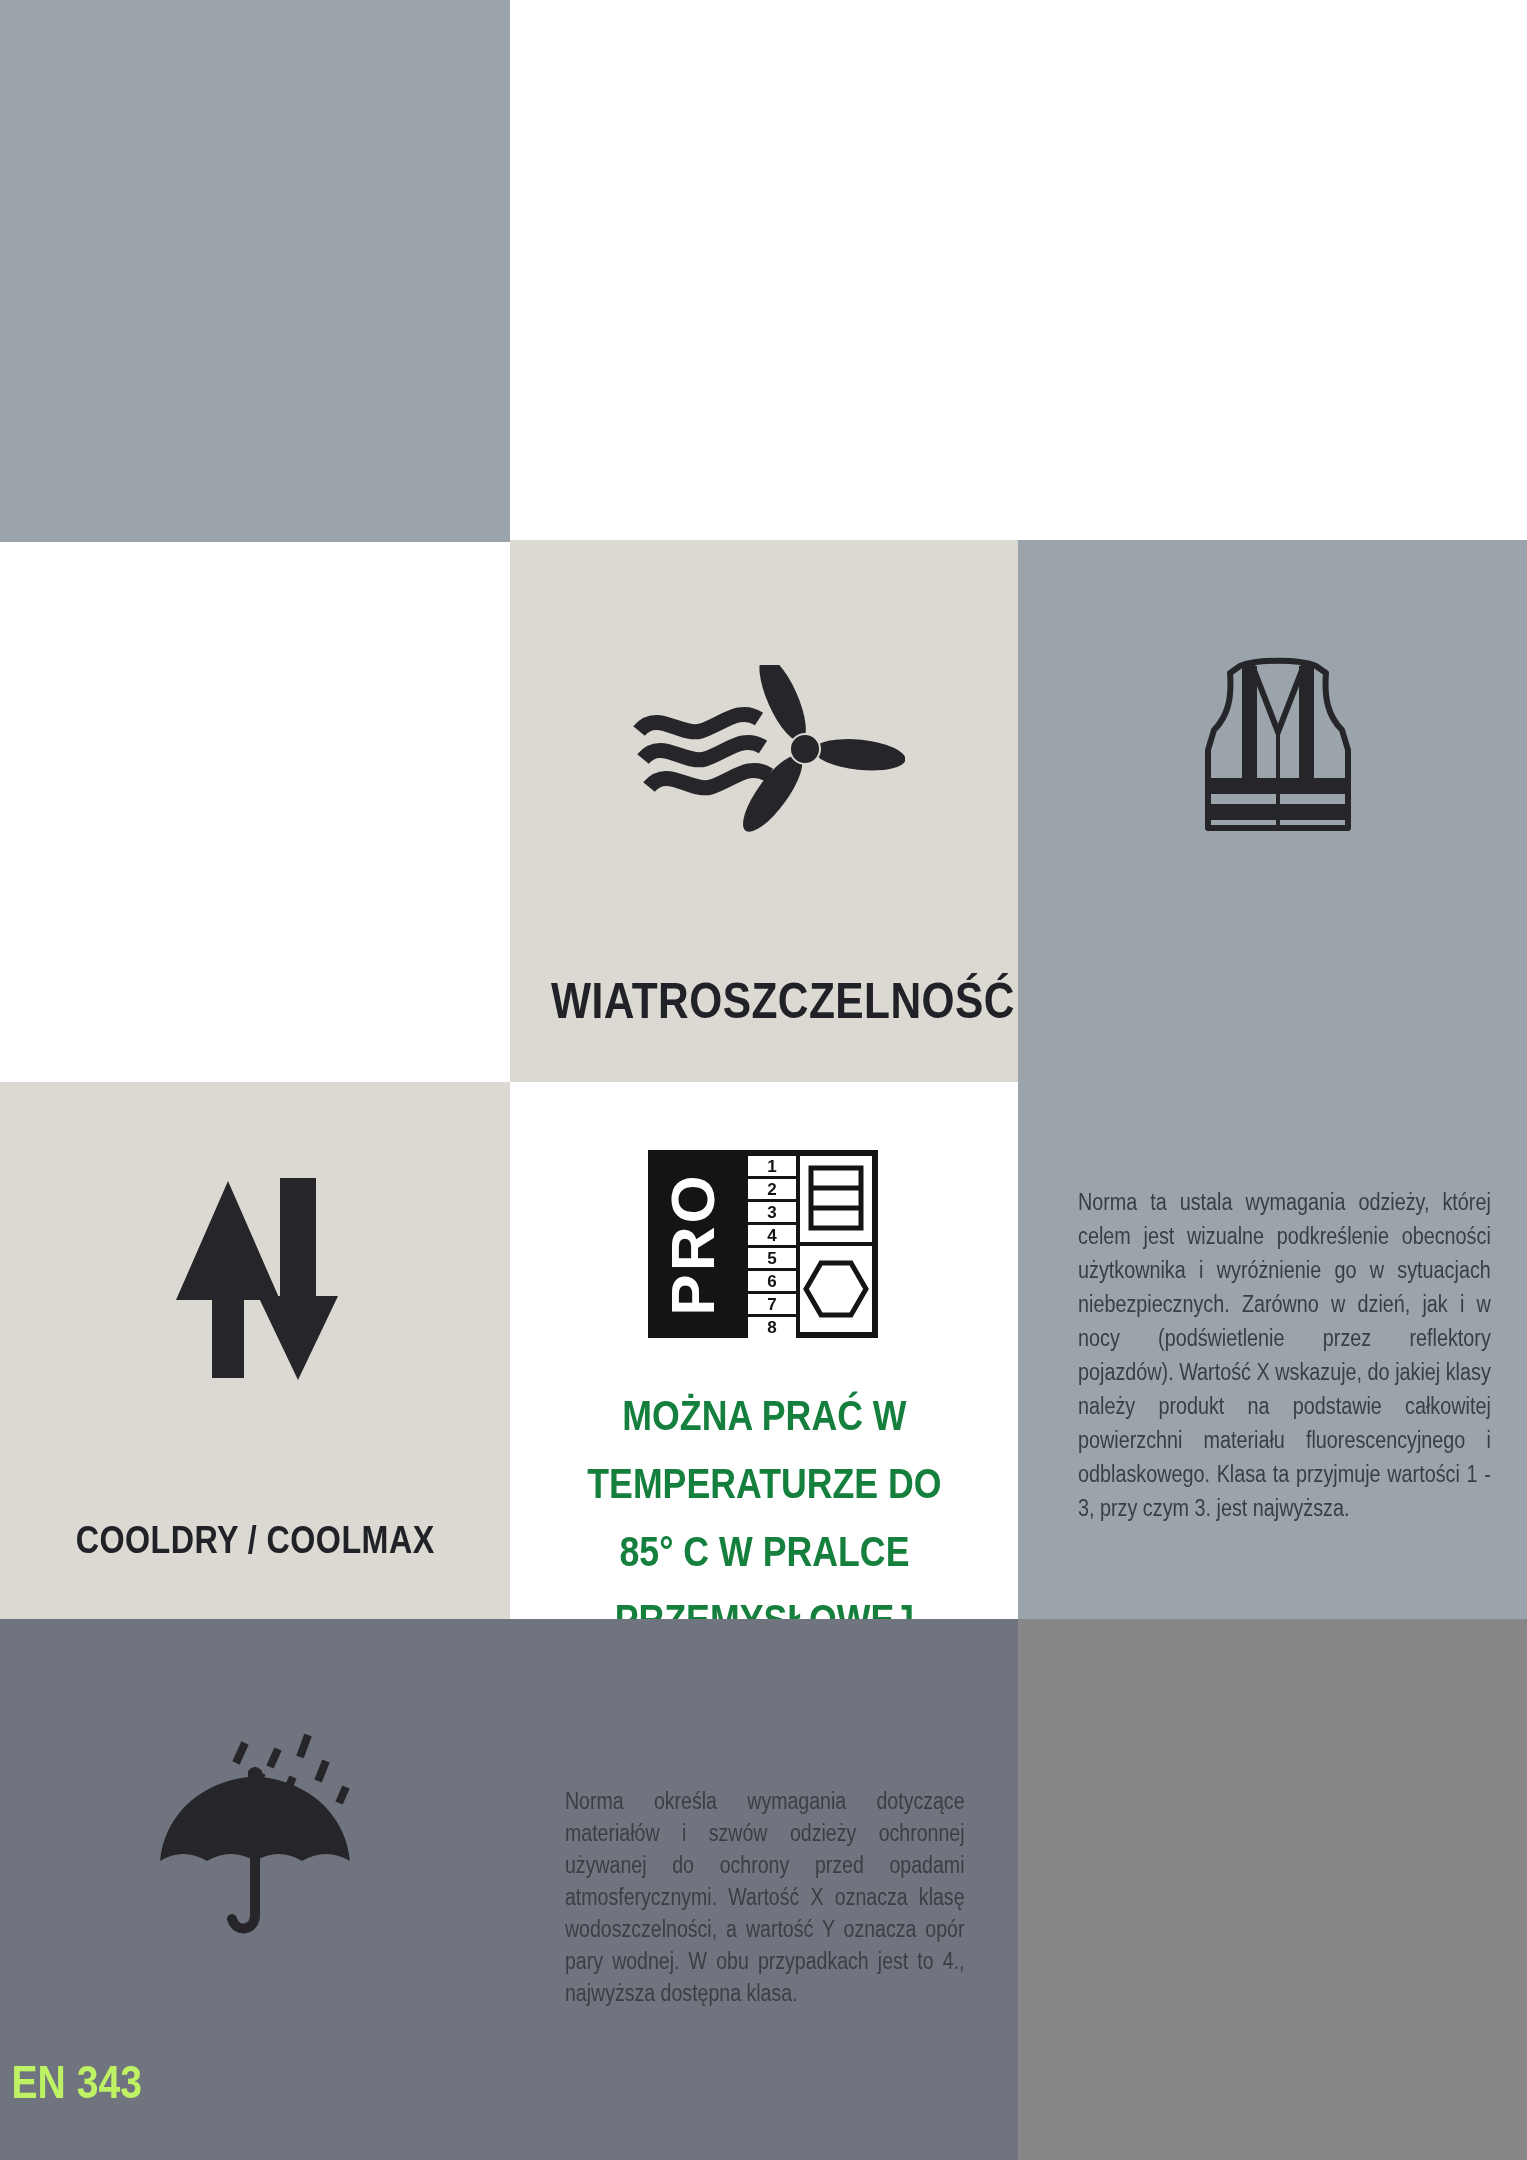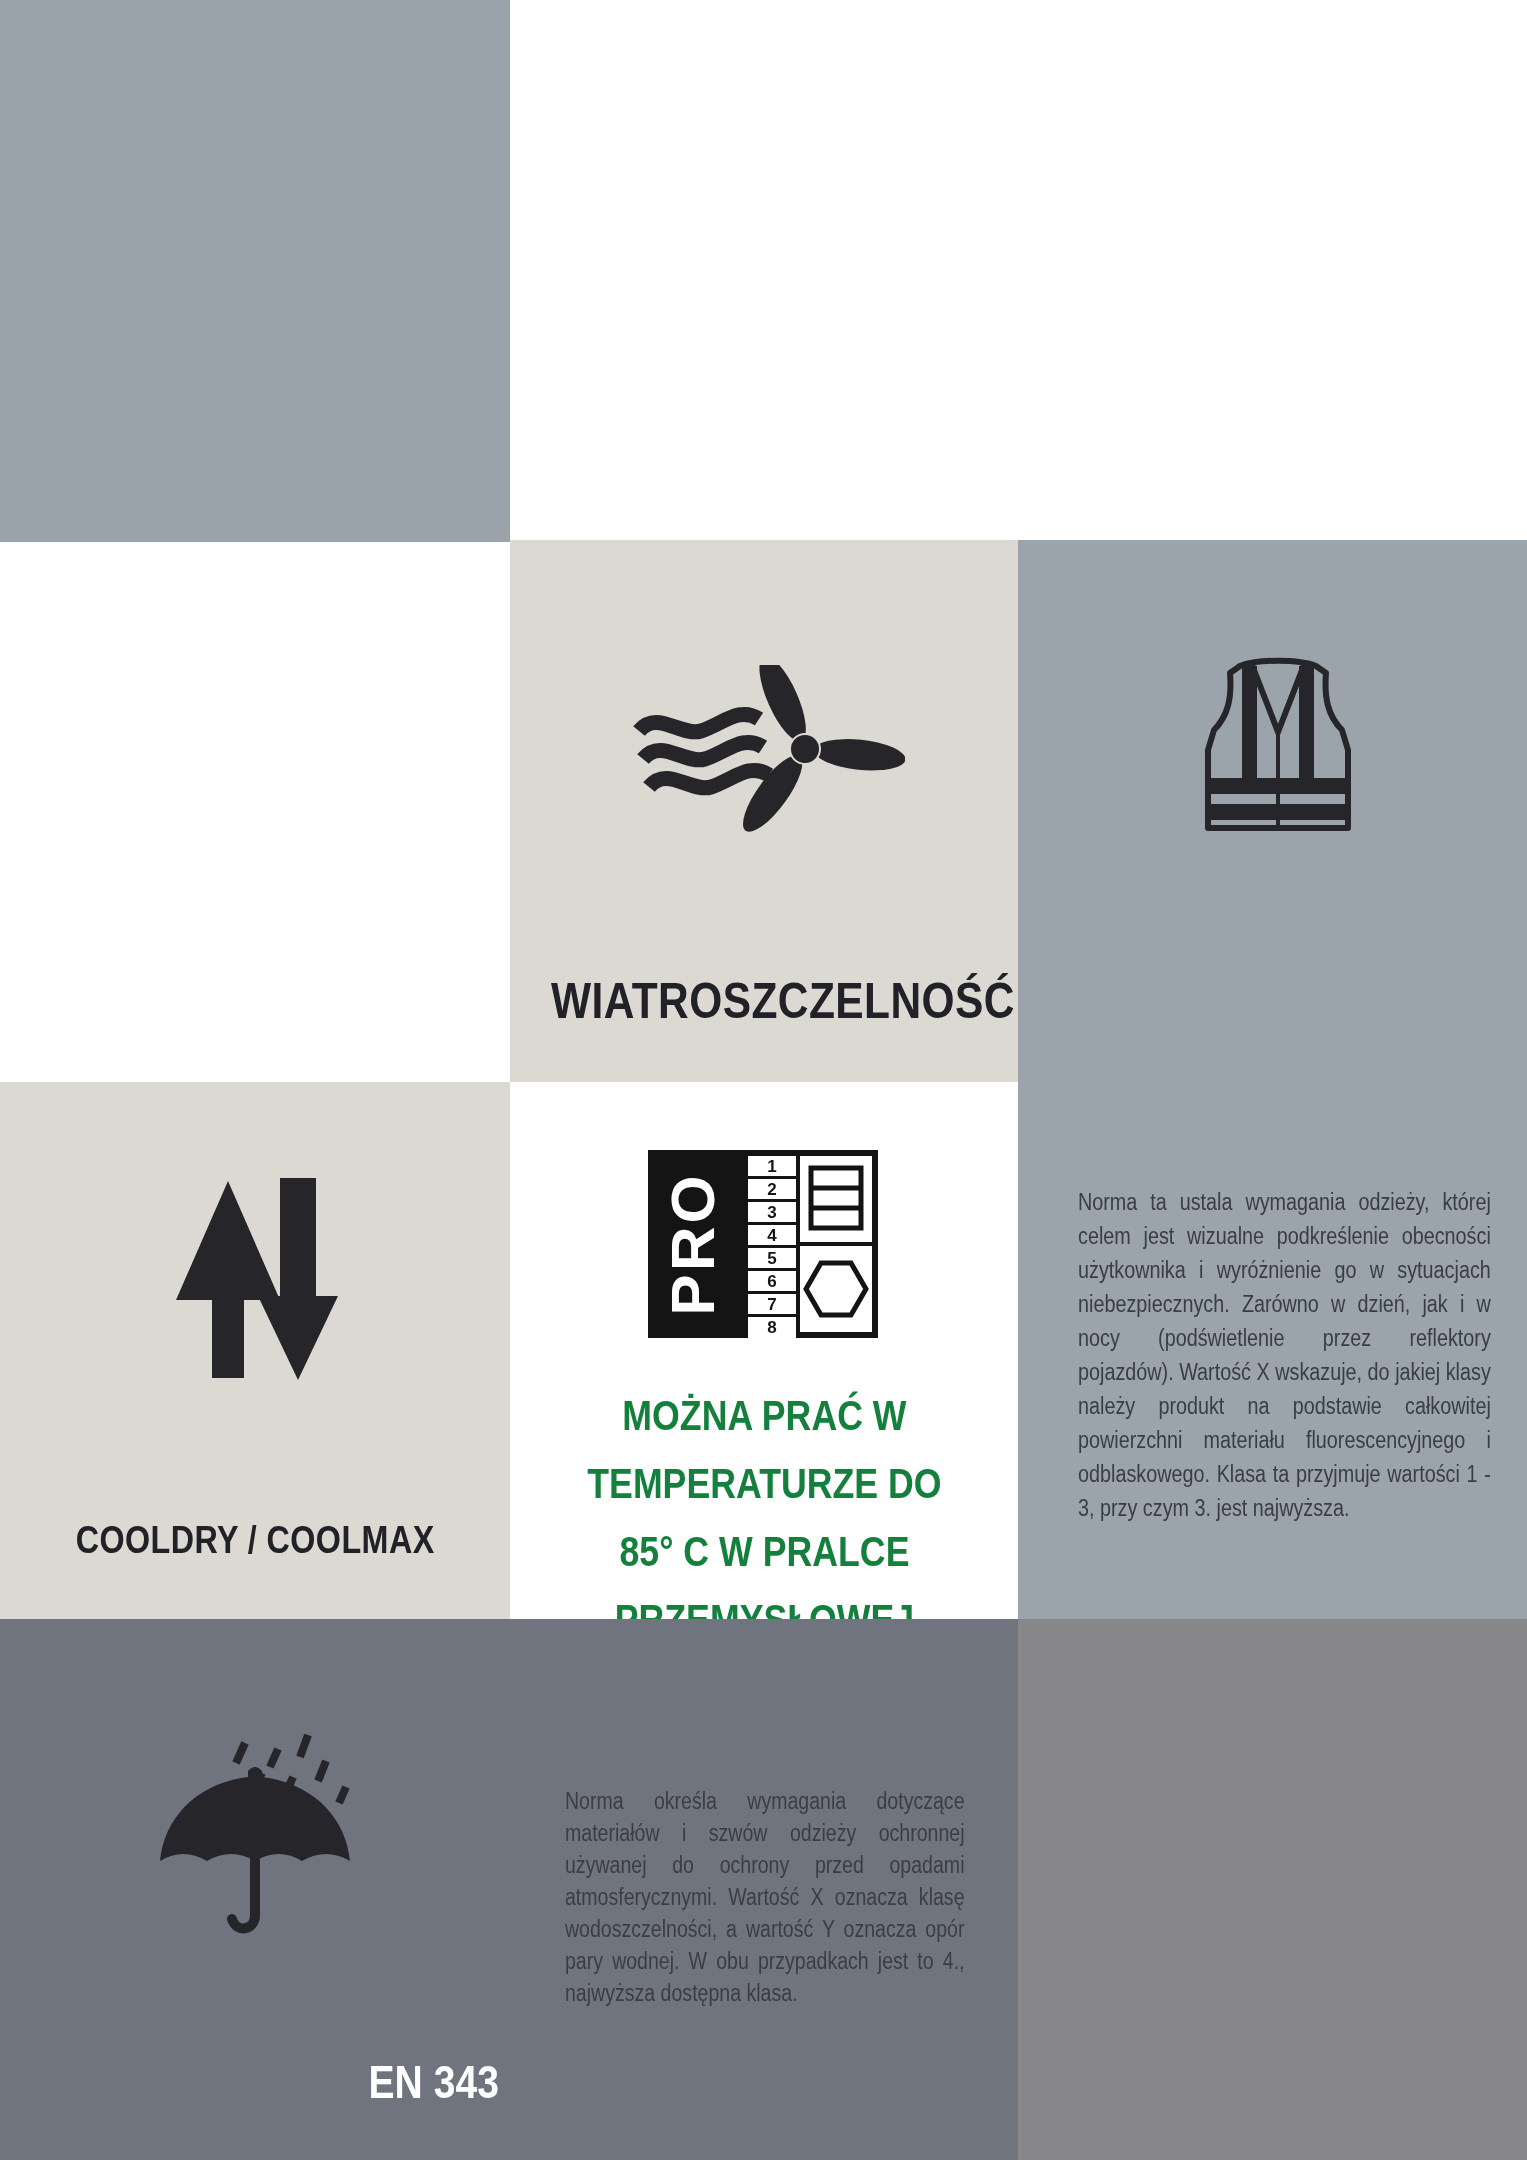--- a/index.html
+++ b/index.html
@@ -31,22 +31,22 @@
   }
   .wash-heading > span{display:inline-block;white-space:pre-line;transform:scaleX(0.85);transform-origin:center top;}
 
   .para{
     position:absolute;color:#3a3e44;font-size:23px;line-height:34px;
     text-align:justify;transform-origin:left top;
   }
   .para-eniso{left:60px;top:645px;width:480px;transform:scaleX(0.86);}
   .para-en343{left:565px;top:166px;width:470px;transform:scaleX(0.85);line-height:32px;}
 
-  .en343-label-wrap{position:absolute;left:0;top:436px;width:510px;text-align:right;
-    font-weight:bold;font-size:46px;color:#ffffff;white-space:nowrap;}
+  .en343-label-wrap{position:absolute;left:0;top:436px;width:510px;text-align:left;
+    font-weight:bold;font-size:46px;color:#bef264;white-space:nowrap;}
   .en343-label-wrap > span{display:inline-block;transform:scaleX(0.85);transform-origin:center top;}
 
   svg{display:block;}
 </style>
 </head>
 <body>
 
 <div id="root">
 
   <div class="cell cell-blank-tl"></div>

